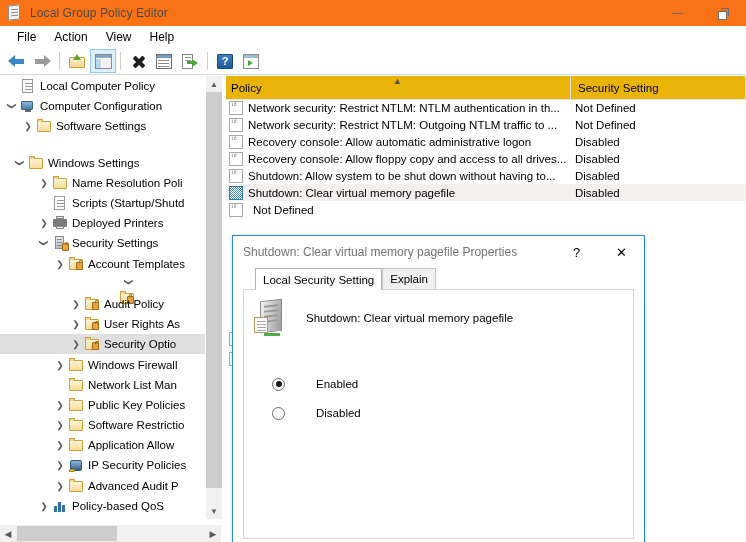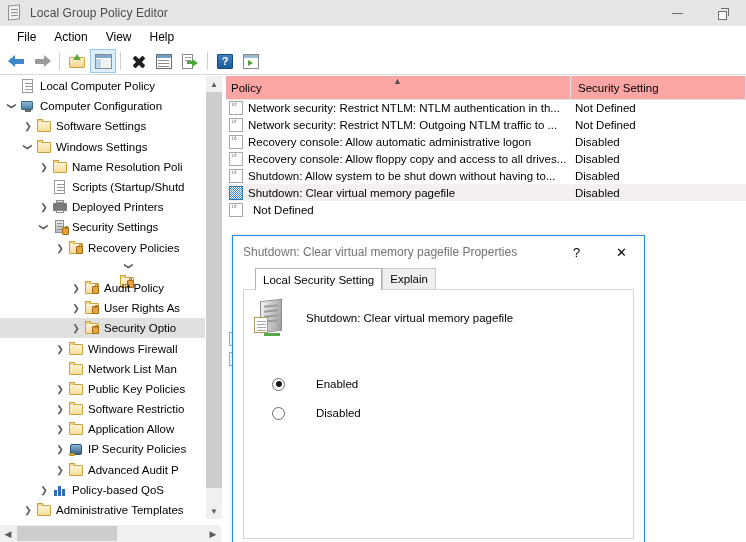--- a/index.html
+++ b/index.html
@@ -19,21 +19,21 @@
     height: 542px;
     background: #ffffff;
     overflow: hidden;
   }
 
   
   .titlebar {
     position: absolute;
     left: 0; top: 0;
     width: 746px; height: 26px;
-    background: #e5e5e5;
+    background: #f97316;
     border-bottom: 1px solid #e8e8e8;
     display: flex;
     align-items: center;
   }
   .titlebar-icon {
     width: 16px; height: 16px;
     margin-left: 7px; margin-right: 7px;
     position: relative;
     flex: none;
   }
@@ -238,21 +238,21 @@
     position: absolute;
     left: 226px; top: 76px;
     width: 520px; height: 466px;
     background: #ffffff;
     overflow: hidden;
   }
   .list-header {
     position: absolute;
     left: 0; top: 0;
     width: 520px; height: 23px;
-    background: #fca5a5;
+    background: #eab308;
     border-bottom: 1px solid #e2e2e2;
   }
   .col-policy {
     position: absolute;
     left: 0; top: 0;
     width: 345px; height: 23px;
     box-sizing: border-box;
     border-right: 1px solid #e2e2e2;
     display: flex;
     align-items: center;
@@ -980,21 +980,21 @@
           </span>
           <span class="tree-label">Computer Configuration</span>
         </div>
         <div class="tree-row" style="padding-left: 20px;">
           <span class="chev">❯</span>
           <span class="tree-icon">
             <span class="folder"></span>
           </span>
           <span class="tree-label">Software Settings</span>
         </div>
-        <div class="tree-row" style="padding-left: 20px;">
+        <div class="tree-row" style="padding-left: 12px; margin-top: 16px;">
           <span class="chev" style="transform: rotate(90deg);">❯</span>
           <span class="tree-icon">
             <span class="folder"></span>
           </span>
           <span class="tree-label">Windows Settings</span>
         </div>
         <div class="tree-row" style="padding-left: 36px;">
           <span class="chev">❯</span>
           <span class="tree-icon">
             <span class="folder"></span>
@@ -1023,21 +1023,21 @@
           </span>
           <span class="tree-label">Security Settings</span>
         </div>
         <div class="tree-row" style="padding-left: 52px;">
           <span class="chev">❯</span>
           <span class="tree-icon">
             <span class="folder">
               <span class="lockbadge"></span>
             </span>
           </span>
-          <span class="tree-label">Recovery Policies</span>
+          <span class="tree-label">Account Templates</span>
         </div>
         <div class="tree-row" style="padding-left: 52px; flex-direction: column;">
           <span class="chev" style="transform: rotate(90deg);">❯</span>
           <span class="tree-icon">
             <span class="folder">
               <span class="lockbadge"></span>
             </span>
           </span>
           <span class="tree-label">Local Policies</span>
         </div>

